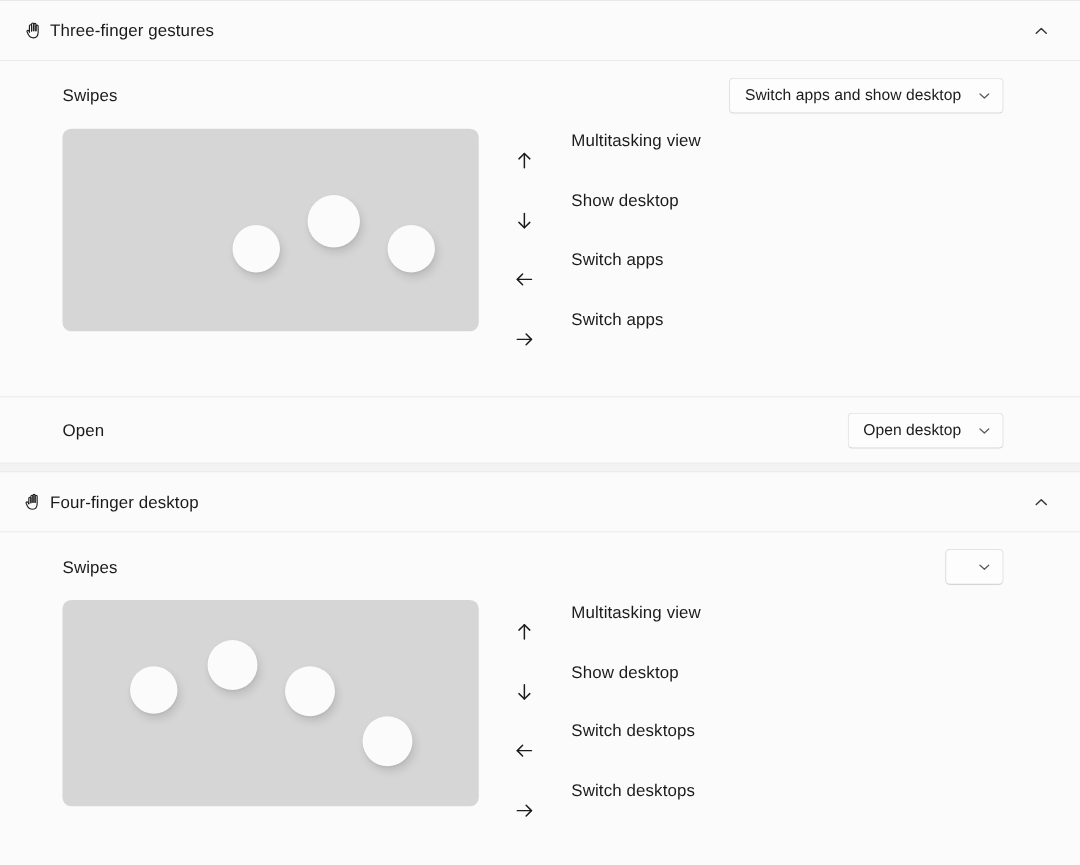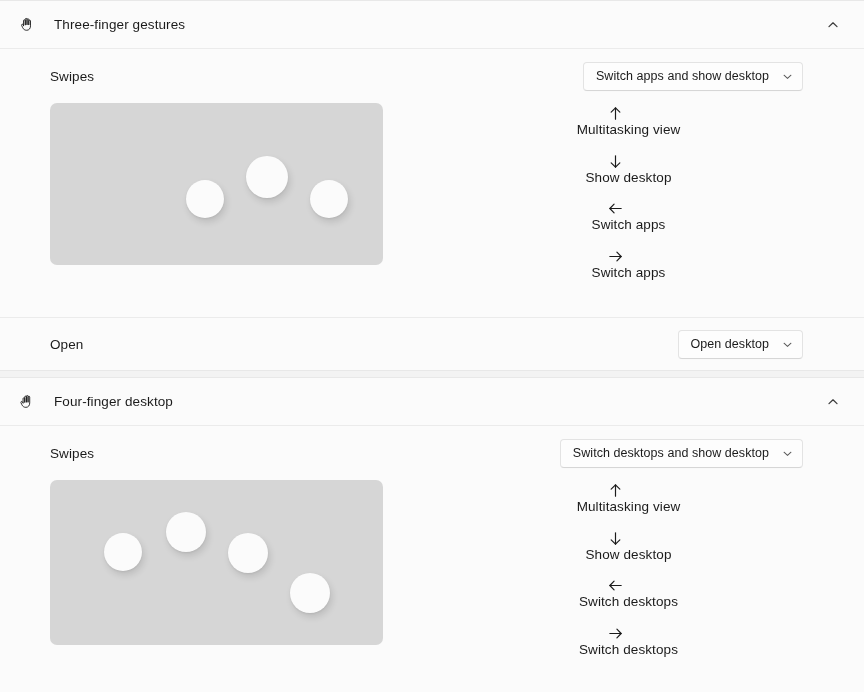--- a/index.html
+++ b/index.html
@@ -44,21 +44,20 @@
     display: flex;
     align-items: center;
     justify-content: center;
     flex: 0 0 auto;
     margin-left: 2px;
   }
 
   .card-header-title {
     font-size: 13.5px;
     color: #1b1b1b;
-    margin-left: 14px;
     letter-spacing: 0.1px;
     flex: 1 1 auto;
   }
 
   .chevron-btn {
     width: 30px;
     height: 30px;
     display: flex;
     align-items: center;
     justify-content: center;
@@ -147,23 +146,21 @@
   }
 
   .actions {
     margin-left: 24px;
     padding-top: 2px;
     flex: 1 1 auto;
   }
 
   .action-item {
     display: flex;
-    align-items: center;
     height: 47.5px;
-    flex-direction: column;
   }
 
   .action-arrow {
     width: 24px;
     display: flex;
     align-items: center;
     justify-content: center;
     flex: 0 0 auto;
     color: #1b1b1b;
   }
@@ -296,21 +293,20 @@
       <span class="chevron-btn">
         <svg width="12" height="12" viewBox="0 0 12 12" fill="none" stroke="#3a3a3a" stroke-width="1.25" stroke-linecap="round" stroke-linejoin="round">
           <path d="M2 7.6 6 3.8l4 3.8"></path>
         </svg>
       </span>
     </div>
 
     <div class="row">
       <span class="row-label">Swipes</span>
       <span class="combo">
-        <span class="combo-text">Switch desktops and show desktop</span>
         <span class="combo-chevron">
           <svg width="11" height="11" viewBox="0 0 12 12" fill="none" stroke="currentColor" stroke-width="1.1" stroke-linecap="round" stroke-linejoin="round">
             <path d="M2.2 4.6 6 8.1l3.8-3.5"></path>
           </svg>
         </span>
       </span>
     </div>
 
     <div class="preview-block">
       <div class="touchpad tall">

